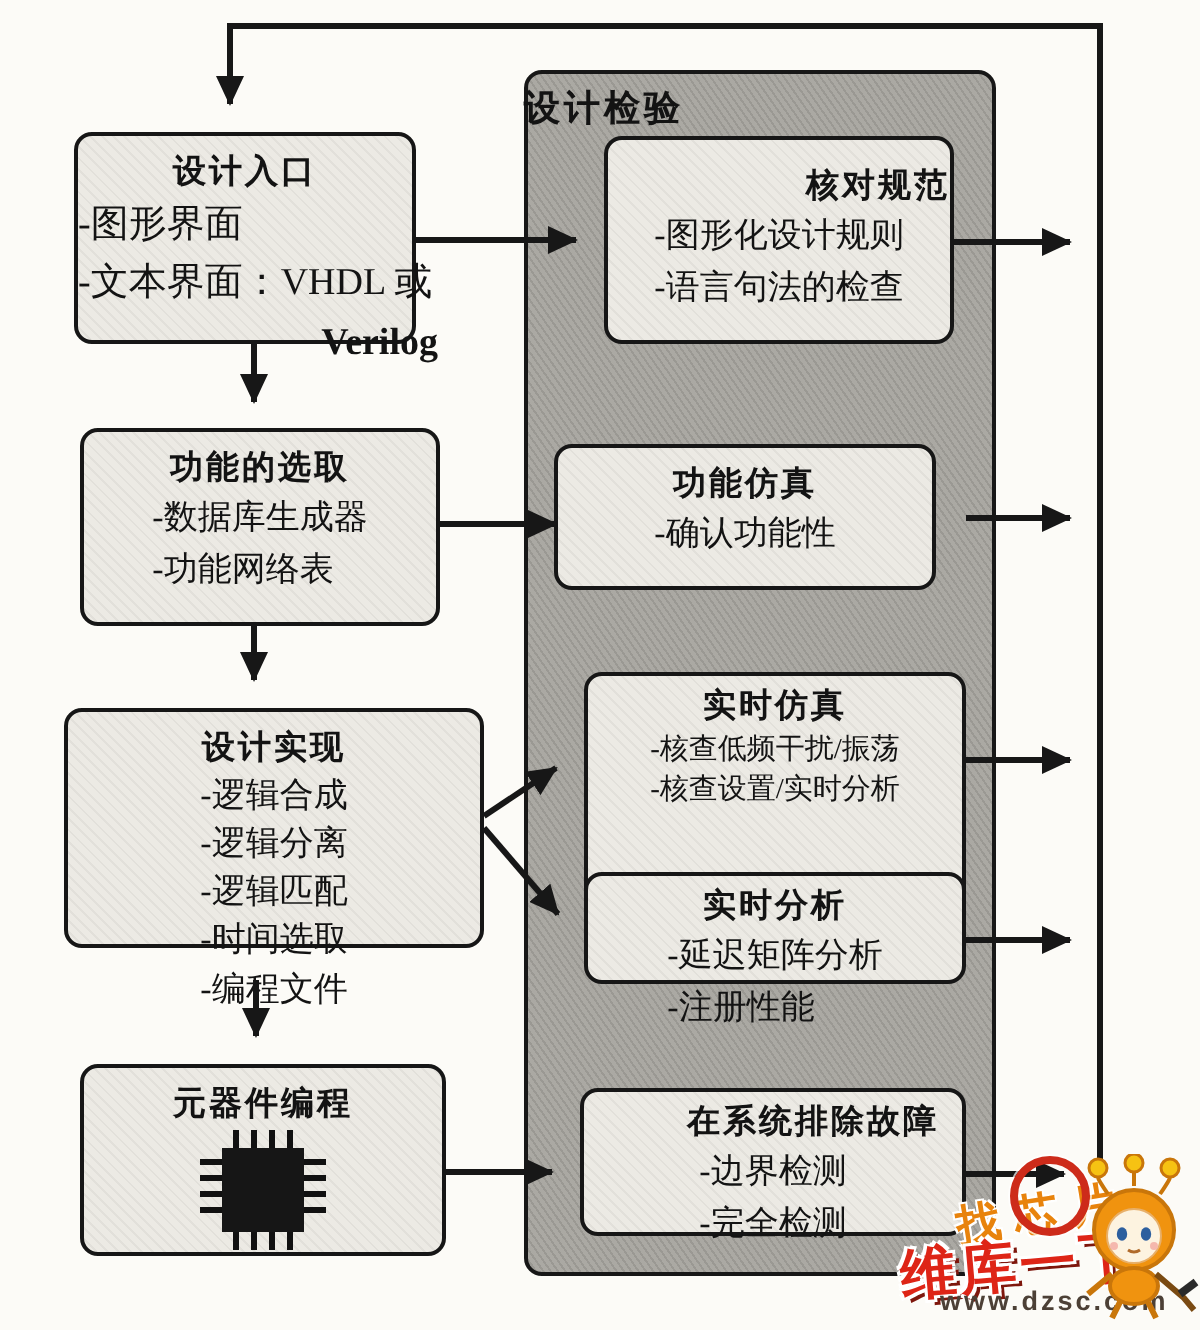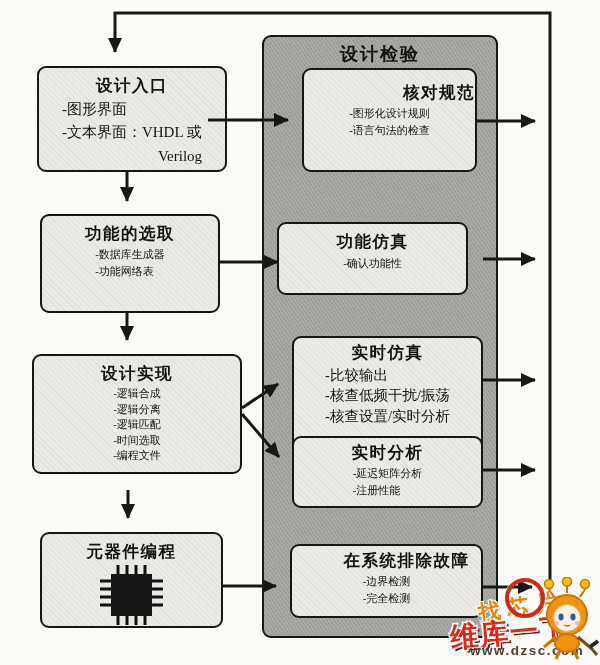--- a/index.html
+++ b/index.html
@@ -17,53 +17,53 @@
     box-sizing:border-box;
     background:
       repeating-linear-gradient(55deg, rgba(0,0,0,0.07) 0 1px, rgba(255,255,255,0.05) 1px 3px),
       #a6a49e;
     border:2.5px solid #171717;
     border-radius:9px;
     z-index:1;
   }
   .panel-title{
     position:absolute;left:262px;top:42px;width:236px;
-    text-align:center;font-size:18px;font-weight:bold;letter-spacing:2px;
+    font-size:18px;font-weight:bold;letter-spacing:2px;
     z-index:2;
   }
   
   .box{
     position:absolute;box-sizing:border-box;
     background:
       repeating-linear-gradient(45deg, rgba(0,0,0,0.045) 0 1px, transparent 1px 4px),
       #eceae4;
     border:2.5px solid #161616;
     border-radius:9px;
     text-align:center;
     z-index:2;
   }
   .box .title{font-weight:bold;font-size:16.5px;letter-spacing:1.5px;padding-top:7px;}
-  .box .items{display:inline-block;text-align:left;font-size:11px;line-height:1.5;margin-top:1px;}
+  .box .items{display:inline-block;text-align:left;font-size:17px;line-height:1.5;margin-top:1px;}
   .item{white-space:nowrap;}
-  .item-indent{padding-left:6.4em;}
-  
-  #b-entry{left:37px;top:66px;width:190px;height:106px;}
-  #b-entry .items{font-size:15px;line-height:1.55;}
+  .item-indent{padding-left:6.4em;font-weight:bold;}
+  
+  #b-entry{left:37px;top:66px;width:171px;height:106px;}
+  #b-entry .items{font-size:19px;line-height:1.55;}
   #b-func{left:40px;top:214px;width:180px;height:99px;}
   #b-impl{left:32px;top:354px;width:210px;height:120px;}
   #b-impl .items{line-height:1.42;}
   #b-prog{left:40px;top:532px;width:183px;height:96px;}
   
   #r-spec{left:302px;top:68px;width:175px;height:104px;}
   #r-spec .title{padding-top:12px;text-align:right;}
   #r-fsim{left:277px;top:222px;width:191px;height:73px;}
   #r-rtsim{left:292px;top:336px;width:191px;height:118px;}
   #r-rtsim .title{padding-top:4px;}
   #r-rtsim .items{font-size:14.5px;line-height:1.4;}
-  #r-rta{left:292px;top:436px;width:191px;height:72px;}
+  #r-rta{left:292px;top:436px;width:191px;height:56px;}
   #r-rta .title{padding-top:4px;}
   #r-insys{left:290px;top:544px;width:193px;height:74px;}
   #r-insys .title{padding-top:4px;margin-left:40px;}
   
   .chip{display:block;margin:2px auto 0 auto;}
   
   .wires{position:absolute;left:0;top:0;width:600px;height:665px;z-index:5;pointer-events:none;}
   
   .watermark{position:absolute;left:450px;top:577px;width:150px;height:88px;z-index:8;}
   .wm-find{
@@ -162,21 +162,20 @@
 <div class="box" id="r-fsim">
   <div class="title">功能仿真</div>
   <div class="items">
     <div class="item">-确认功能性</div>
   </div>
 </div>
 
 <div class="box" id="r-rtsim">
   <div class="title">实时仿真</div>
   <div class="items">
-    <div class="item">-比较输出</div>
     <div class="item">-核查低频干扰/振荡</div>
     <div class="item">-核查设置/实时分析</div>
   </div>
 </div>
 
 <div class="box" id="r-rta">
   <div class="title">实时分析</div>
   <div class="items">
     <div class="item">-延迟矩阵分析</div>
     <div class="item">-注册性能</div>

